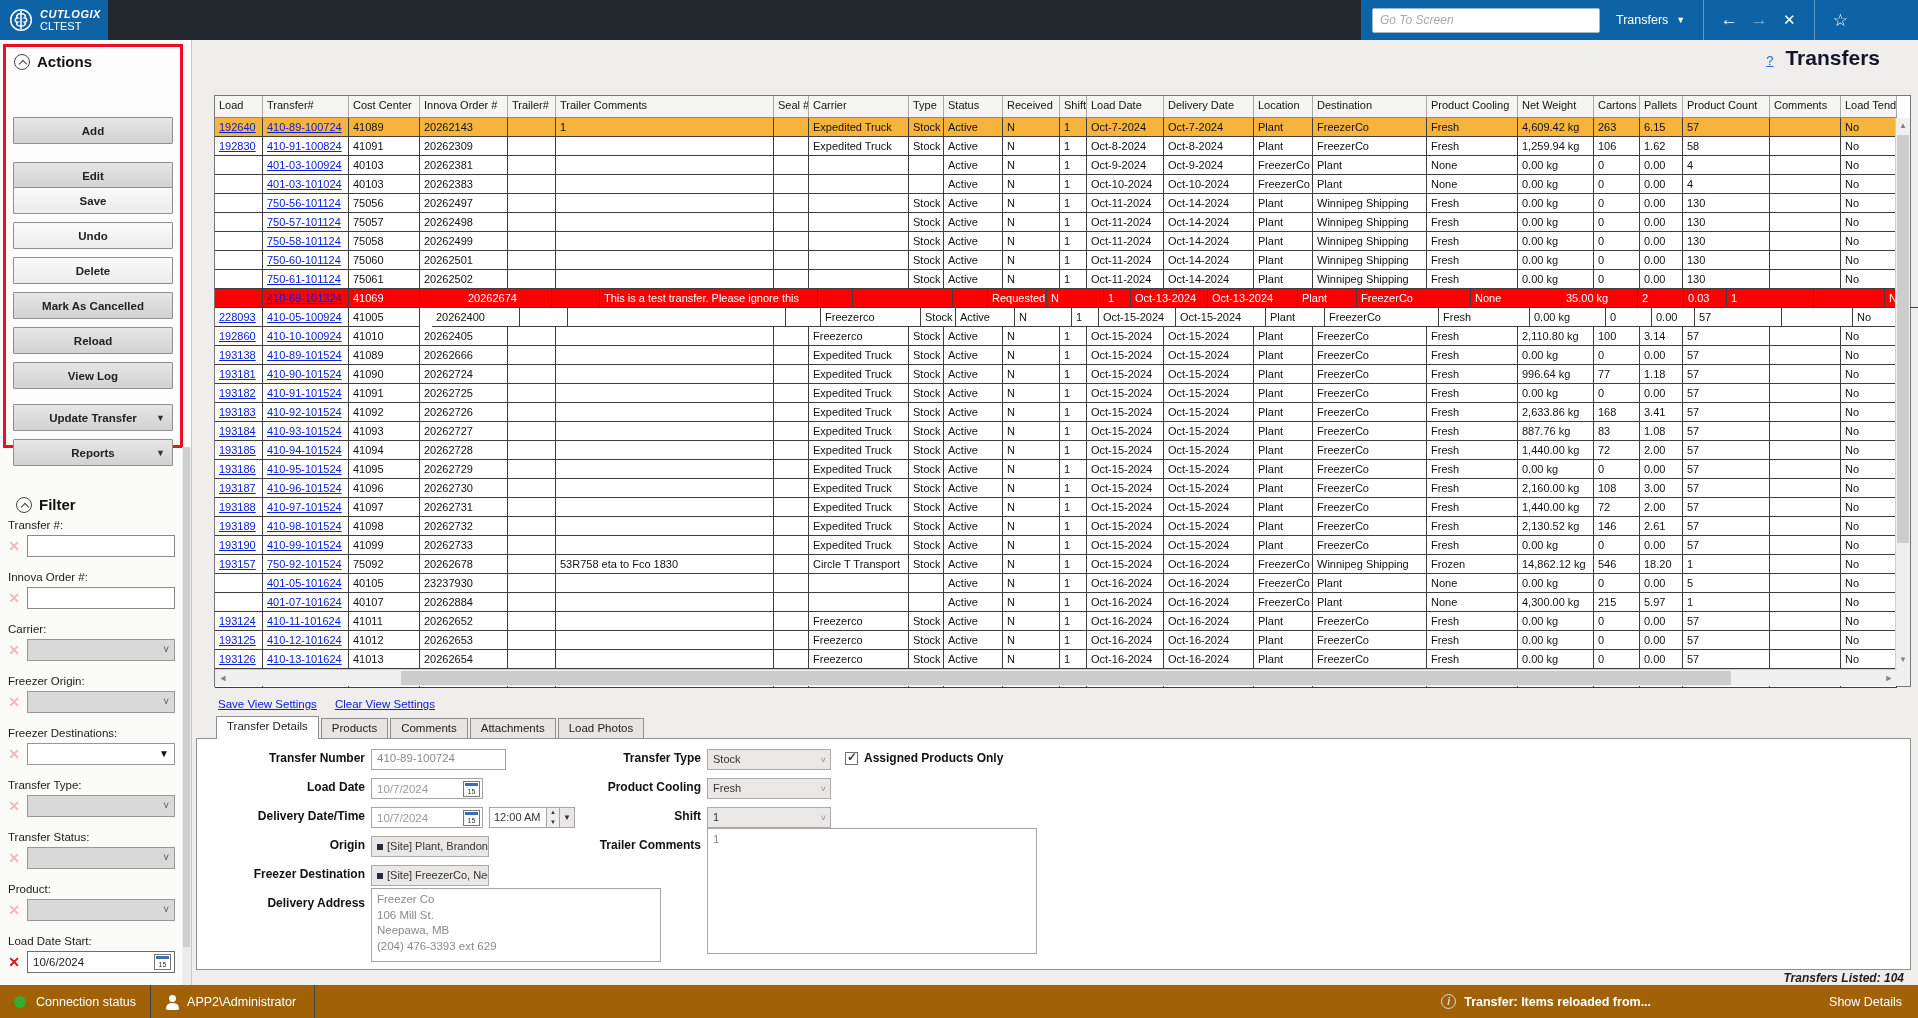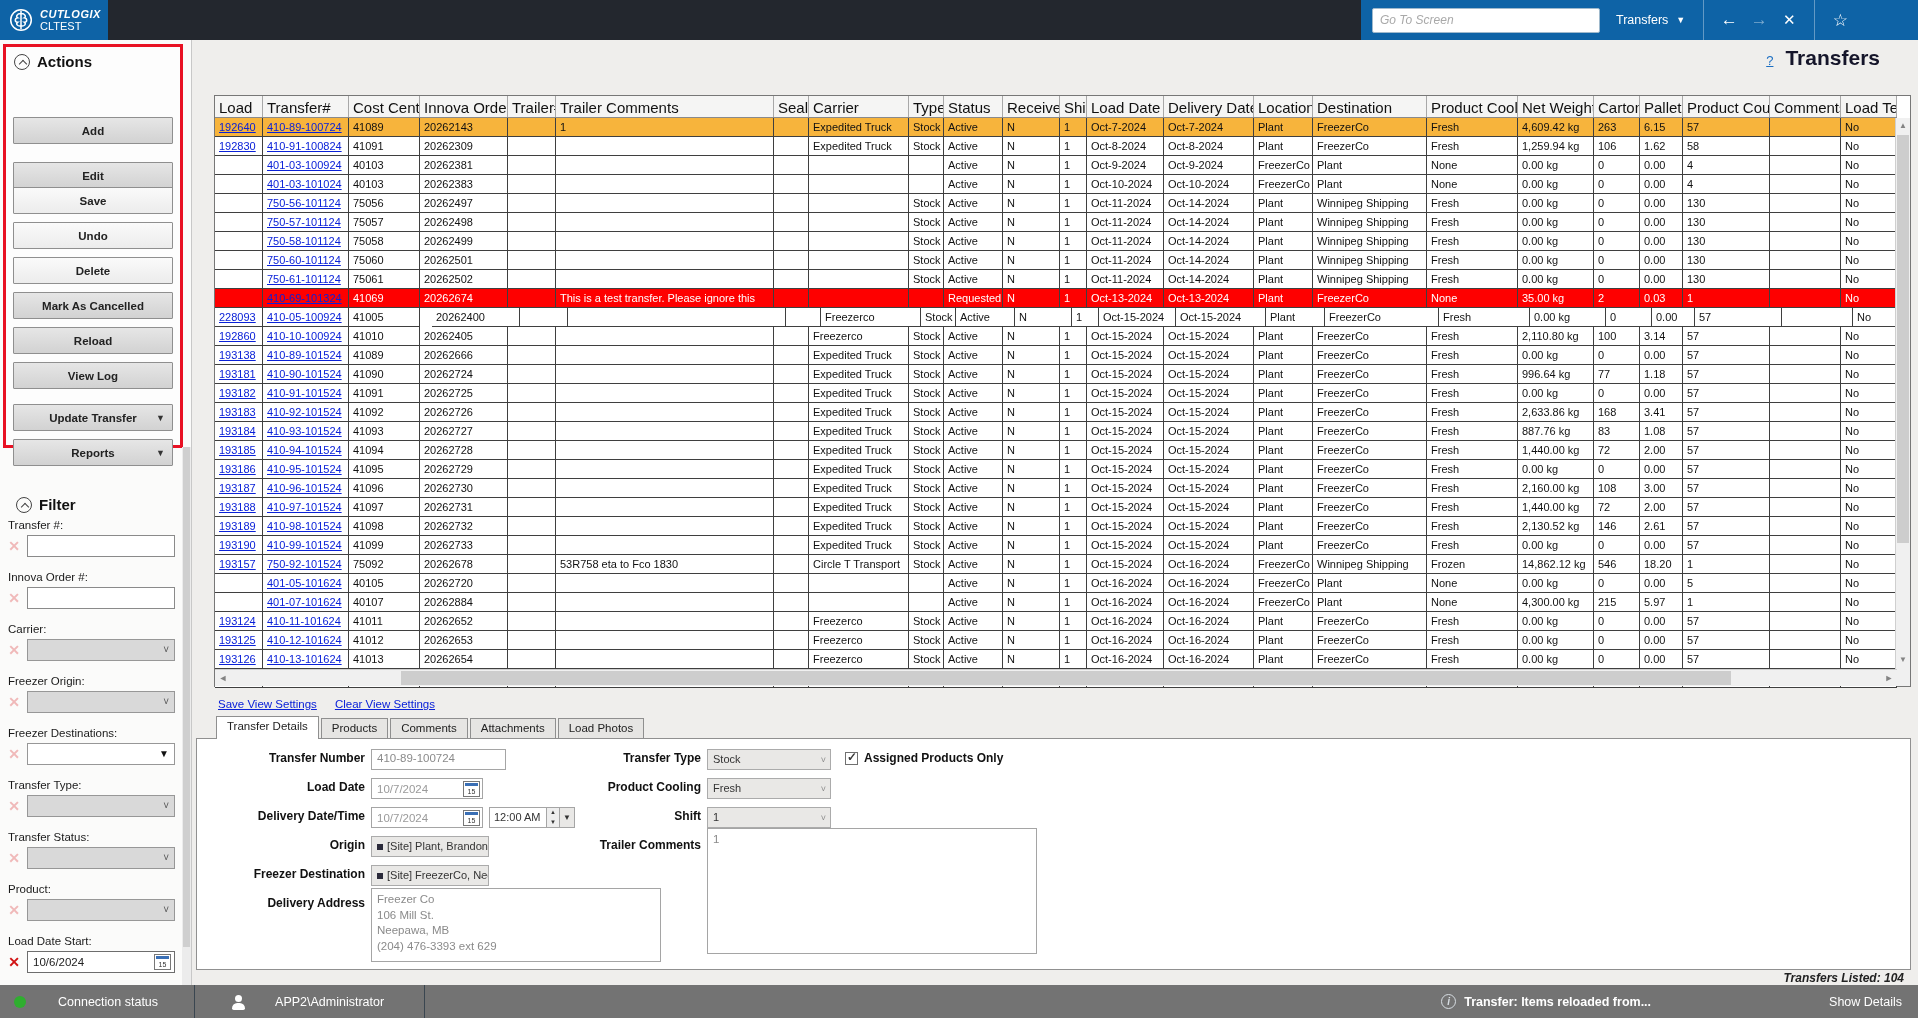--- a/index.html
+++ b/index.html
@@ -56,21 +56,21 @@
   .cal-ico { width:17px; height:16px; border:1px solid #777; background:#fff; position:relative; font-size:7px; text-align:center; line-height:20px; color:#333; }
   .cal-ico::before { content:""; position:absolute; left:1px; right:1px; top:1px; height:3px; background:#3a6fb5; }
 
   
   .main-title { position:absolute; top:46px; right:38px; display:flex; align-items:baseline; gap:12px; }
   .help-q { color:#1b6ec2; font-size:13px; text-decoration:underline; }
   .title-text { font-size:21px; font-weight:bold; color:#15152a; }
 
   .grid-wrap { position:absolute; left:214px; top:95px; width:1697px; height:592px; background:#fff; border:1px solid #777; }
   .grid-header { display:flex; width:1682px; height:22px; background:#f5f5f4; border-bottom:1px solid #8a8a8a; }
-  .gh-cell { font-size:15px; color:#111; padding:3px 3px 0 4px; border-right:1px solid #a8a8a8; white-space:nowrap; overflow:hidden; flex:0 0 auto; }
+  .gh-cell { font-size:11px; color:#111; padding:3px 3px 0 4px; border-right:1px solid #a8a8a8; white-space:nowrap; overflow:hidden; flex:0 0 auto; }
   .grid-body { width:1682px; }
   .g-row { display:flex; width:1682px; height:19px; background:#fff; }
   .g-row.selected { background:#f7b43c; }
   .g-row.alert { background:#fe0000; color:#fff; }
   .g-cell { font-size:11px; color:#111; padding:2.5px 3px 0 4px; border-right:1px solid #3f3f3f; border-bottom:1px solid #3f3f3f; white-space:nowrap; overflow:hidden; flex:0 0 auto; }
   .g-row.alert .g-cell { color:#fff; }
   .g-cell a { color:#0a21d8; text-decoration:underline; cursor:pointer; }
   .vscroll { position:absolute; right:0; top:22px; bottom:0; width:15px; background:#f0f0f0; border-left:1px solid #cfcfcf; }
   .vscroll .btn { position:absolute; left:0; width:14px; height:16px; background:#f0f0f0; color:#838383; font-size:8px; text-align:center; line-height:16px; }
   .vscroll .thumb { position:absolute; left:1px; top:17px; width:12px; height:408px; background:#cdcdcd; }
@@ -99,21 +99,21 @@
   .time-spin span { flex:1; font-size:6px; text-align:center; line-height:9px; color:#333; background:#eee; }
   .time-dd { width:15px; border:1px solid #a5a5a5; border-left:none; background:#e9e8e6; font-size:8px; text-align:center; line-height:20px; color:#333; }
   .chk-wrap { position:absolute; display:flex; align-items:center; gap:6px; }
   .chk-box { width:13px; height:13px; border:1px solid #707070; background:#fff; position:relative; }
   .chk-box::after { content:"✓"; position:absolute; left:1px; top:-3px; font-size:12px; color:#3a3a3a; font-weight:bold; }
   .chk-label { font-size:12px; font-weight:bold; color:#111; }
 
   .listed-note { position:absolute; right:14px; top:971px; font-size:12px; font-weight:bold; font-style:italic; color:#222; }
 
   
-  .statusbar { position:absolute; left:0; top:985px; width:1918px; height:33px; background:#737373; display:flex; align-items:center; color:#fff;gap:22px; }
+  .statusbar { position:absolute; left:0; top:985px; width:1918px; height:33px; background:#a16207; display:flex; align-items:center; color:#fff; }
   .st-dot { width:12px; height:12px; border-radius:50%; background:#2fae2f; margin:0 10px 0 14px; }
   .st-text { font-size:12.5px; }
   .st-sep { width:1px; height:33px; background:#3a4650; margin:0 14px; }
   .person-ico { width:14px; height:14px; position:relative; margin-right:8px; }
   .person-ico::before { content:""; position:absolute; left:4px; top:0; width:7px; height:7px; border-radius:50%; background:#fff; }
   .person-ico::after { content:""; position:absolute; left:1px; top:8px; width:13px; height:7px; border-radius:6px 6px 2px 2px; background:#fff; }
   .st-right { margin-left:auto; display:flex; align-items:center; gap:8px; }
   .info-ico { width:15px; height:15px; border:1.5px solid #d7dde2; border-radius:50%; color:#d7dde2; font-size:10px; font-weight:bold; text-align:center; line-height:14px; font-style:italic; }
   .st-msg { font-size:12.5px; font-weight:bold; }
   .show-details { font-size:12.5px; margin-left:170px; margin-right:16px; cursor:default; }
@@ -502,21 +502,21 @@
           <div class="g-cell" style="width: 46px;">0</div>
           <div class="g-cell" style="width: 43px;">0.00</div>
           <div class="g-cell" style="width: 87px;">130</div>
           <div class="g-cell" style="width: 71px;"></div>
           <div class="g-cell" style="width: 56px;">No</div>
         </div>
         <div class="g-row alert">
           <div class="g-cell" style="width: 48px;"></div>
           <div class="g-cell" style="width: 86px;"><a>410-69-101324</a></div>
           <div class="g-cell" style="width: 71px;">41069</div>
-          <div class="g-cell" style="width: 88px;">20262674</div>
+          <div class="g-cell" style="width: 88px; margin-left: 44px;">20262674</div>
           <div class="g-cell" style="width: 48px;"></div>
           <div class="g-cell" style="width: 218px;">This is a test transfer. Please ignore this</div>
           <div class="g-cell" style="width: 35px;"></div>
           <div class="g-cell" style="width: 100px;"></div>
           <div class="g-cell" style="width: 35px;"></div>
           <div class="g-cell" style="width: 59px;">Requested</div>
           <div class="g-cell" style="width: 57px;">N</div>
           <div class="g-cell" style="width: 27px;">1</div>
           <div class="g-cell" style="width: 77px;">Oct-13-2024</div>
           <div class="g-cell" style="width: 90px;">Oct-13-2024</div>
@@ -877,21 +877,21 @@
           <div class="g-cell" style="width: 46px;">546</div>
           <div class="g-cell" style="width: 43px;">18.20</div>
           <div class="g-cell" style="width: 87px;">1</div>
           <div class="g-cell" style="width: 71px;"></div>
           <div class="g-cell" style="width: 56px;">No</div>
         </div>
         <div class="g-row">
           <div class="g-cell" style="width: 48px;"></div>
           <div class="g-cell" style="width: 86px;"><a>401-05-101624</a></div>
           <div class="g-cell" style="width: 71px;">40105</div>
-          <div class="g-cell" style="width: 88px;">20262720</div>
+          <div class="g-cell" style="width: 88px;">23237930</div>
           <div class="g-cell" style="width: 48px;"></div>
           <div class="g-cell" style="width: 218px;"></div>
           <div class="g-cell" style="width: 35px;"></div>
           <div class="g-cell" style="width: 100px;"></div>
           <div class="g-cell" style="width: 35px;"></div>
           <div class="g-cell" style="width: 59px;">Active</div>
           <div class="g-cell" style="width: 57px;">N</div>
           <div class="g-cell" style="width: 27px;">1</div>
           <div class="g-cell" style="width: 77px;">Oct-16-2024</div>
           <div class="g-cell" style="width: 90px;">Oct-16-2024</div>

